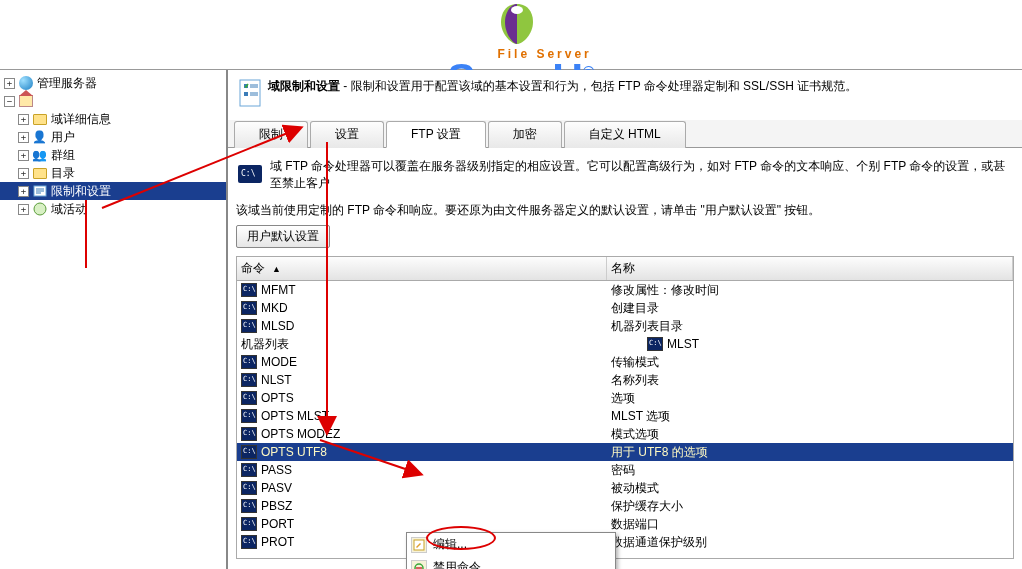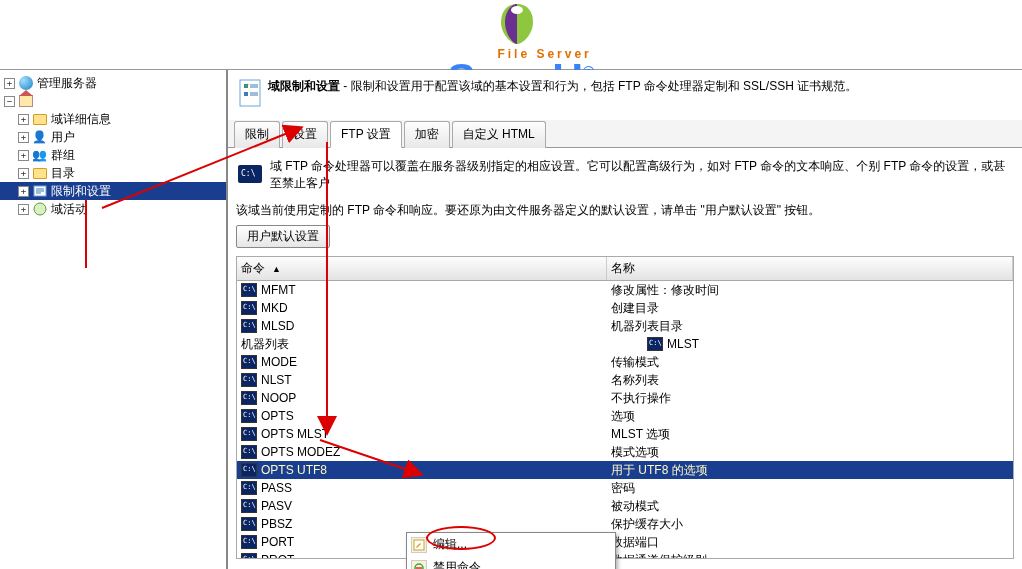--- a/index.html
+++ b/index.html
@@ -16,21 +16,21 @@
 .tree { padding: 4px 0; }
 .tree-item { display: flex; align-items: center; height: 18px; padding: 0 4px; cursor: default; white-space: nowrap; }
 .tree-item.selected { background: #1a3e8f; color: #fff; }
 .tree-toggle { width: 11px; height: 11px; border: 1px solid #888; background: #fff; font-size: 9px; line-height: 9px; text-align: center; margin-right: 3px; color: #333; font-family: monospace; }
 .tree-icon { width: 16px; height: 16px; margin-right: 3px; display: inline-flex; align-items: center; justify-content: center; }
 .content { flex: 1; background: #fff; display: flex; flex-direction: column; overflow: hidden; }
 .desc-bar { display: flex; align-items: flex-start; padding: 8px 8px 10px 8px; }
 .desc-icon { width: 32px; height: 32px; flex-shrink: 0; }
 .desc-text { font-size: 12px; line-height: 1.4; }
 .tabs { display: flex; border-bottom: 1px solid #999; padding-left: 6px; background: #f4f4f4; }
-.tab { padding: 4px 10px; border: 1px solid #aaa; border-bottom: none; background: linear-gradient(#fdfdfd,#e8e8e8); margin-right: 2px; cursor: default; border-radius: 3px 3px 0 0; position: relative; top: 1px; font-size: 12px; }
+.tab { padding: 4px 24px; border: 1px solid #aaa; border-bottom: none; background: linear-gradient(#fdfdfd,#e8e8e8); margin-right: 2px; cursor: default; border-radius: 3px 3px 0 0; position: relative; top: 1px; font-size: 12px; }
 .tab.active { background: #fff; border-bottom: 1px solid #fff; z-index: 2; }
 .panel { padding: 10px 8px; flex: 1; display: flex; flex-direction: column; overflow: hidden; position: relative; }
 .info-row { display: flex; align-items: center; gap: 6px; margin-bottom: 10px; font-size: 12px; }
 .info-icon { width: 28px; height: 28px; flex-shrink: 0; }
 .btn { padding: 2px 10px; border: 1px solid #888; background: linear-gradient(#fff,#e6e6e6); border-radius: 2px; font-size: 12px; cursor: default; }
 .grid { flex: 1; border: 1px solid #aaa; overflow: auto; }
 .grid-head { display: flex; background: linear-gradient(#fdfdfd,#e3e3e3); border-bottom: 1px solid #aaa; position: sticky; top: 0; }
 .grid-head .cell { padding: 3px 6px; border-right: 1px solid #ccc; font-size: 12px; }
 .grid-row { display: flex; align-items: center; height: 18px; }
 .grid-row.selected { background: #1a3e8f; color: #fef9c3; }
@@ -216,27 +216,20 @@
               <div class="grid-row">
                 <div class="cell cmd">
                   <span class="cmd-icon"></span>
                   <span>NLST</span>
                 </div>
                 <div class="cell name">名称列表</div>
               </div>
               <div class="grid-row">
                 <div class="cell cmd">
                   <span class="cmd-icon"></span>
-                  <span>NOOP</span>
-                </div>
-                <div class="cell name">不执行操作</div>
-              </div>
-              <div class="grid-row">
-                <div class="cell cmd">
-                  <span class="cmd-icon"></span>
                   <span>OPTS</span>
                 </div>
                 <div class="cell name">选项</div>
               </div>
               <div class="grid-row">
                 <div class="cell cmd">
                   <span class="cmd-icon"></span>
                   <span>OPTS MLST</span>
                 </div>
                 <div class="cell name">MLST 选项</div>

